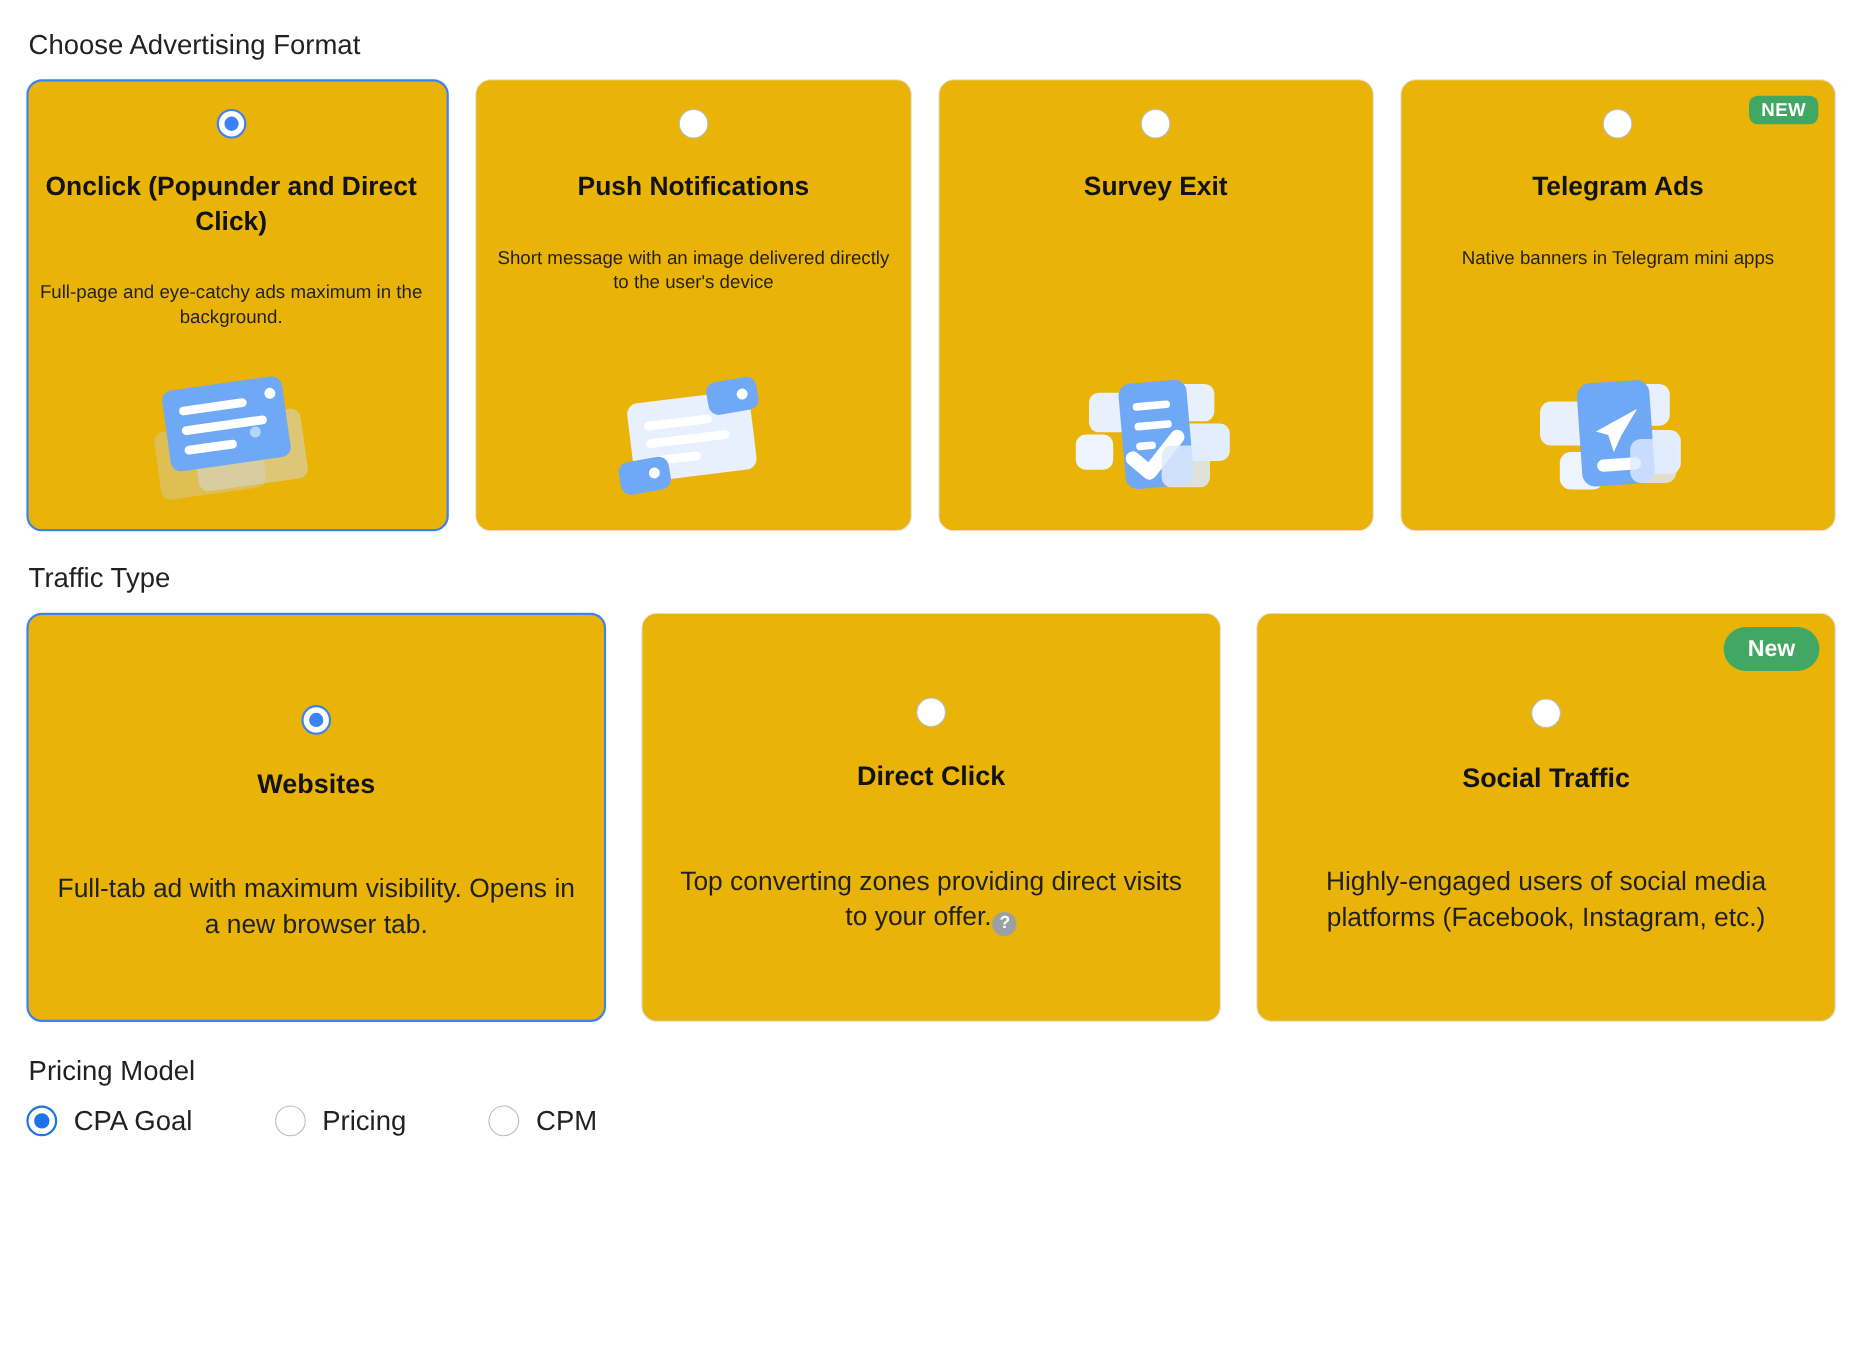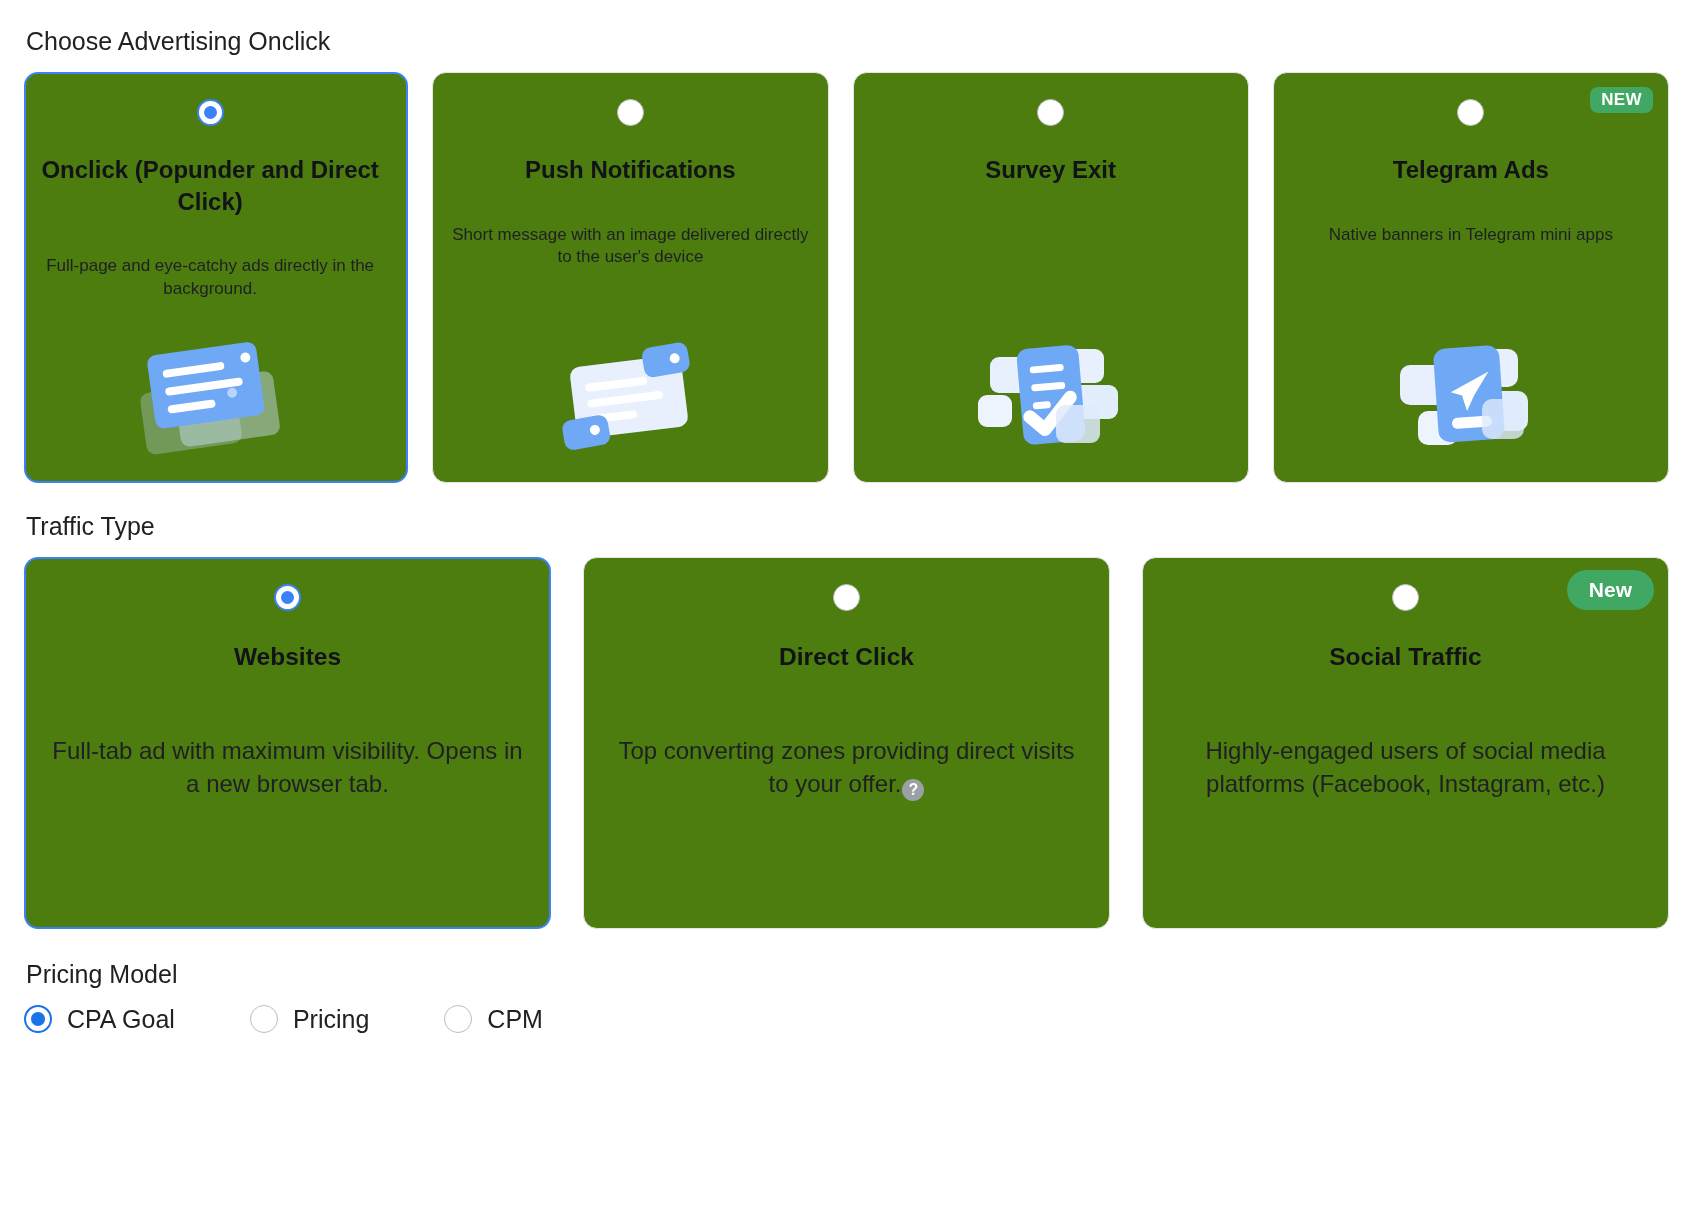--- a/index.html
+++ b/index.html
@@ -19,28 +19,29 @@
     line-height: 1.2;
     color: #202124;
     margin: 0 0 16px 2px;
     font-weight: 400;
   }
 
   
   .card-row { display: flex; gap: 24px; align-items: stretch; }
   .card {
     position: relative;
-    background: #4d7c0f;
+    background: #eab308;
     border: 1px solid #e3e5e8;
     border-radius: 14px;
     flex: 1 1 0;
     display: flex;
     flex-direction: column;
     align-items: center;
     padding: 26px 18px 22px 18px;
+    justify-content: center;
   }
   .card.selected {
     border: 2px solid #3b82f6;
     padding: 25px 17px 21px 5px;
   }
 
   
   .radio {
     width: 27px; height: 27px;
     border-radius: 50%;
@@ -153,28 +154,28 @@
   }
   .pricing-label { font-size: 25px; color: #202124; }
 
   .sec-gap { height: 28px; }
 </style>
 </head>
 <body>
 
 <div class="page">
 
-  <div class="section-label">Choose Advertising Onclick</div>
+  <div class="section-label">Choose Advertising Format</div>
 
   <div class="card-row">
 
     <div class="card selected">
       <span class="radio checked"></span>
       <div class="card-title">Onclick (Popunder and Direct Click)</div>
-      <div class="card-desc">Full-page and eye-catchy ads directly in the background.</div>
+      <div class="card-desc">Full-page and eye-catchy ads maximum in the background.</div>
       <div class="illus">
         <svg width="150" height="125" viewBox="0 0 150 125">
           <g opacity="0.30">
             <rect x="8" y="52" width="96" height="62" rx="9" fill="#c9ddfc" transform="rotate(-8 56 83)"></rect>
           </g>
           <g opacity="0.45">
             <rect x="42" y="42" width="100" height="64" rx="9" fill="#cfe0fd" transform="rotate(-8 92 74)"></rect>
           </g>
           <g transform="rotate(-8 66 52)">
             <rect x="16" y="14" width="110" height="74" rx="9" fill="#6fa8f5"></rect>

